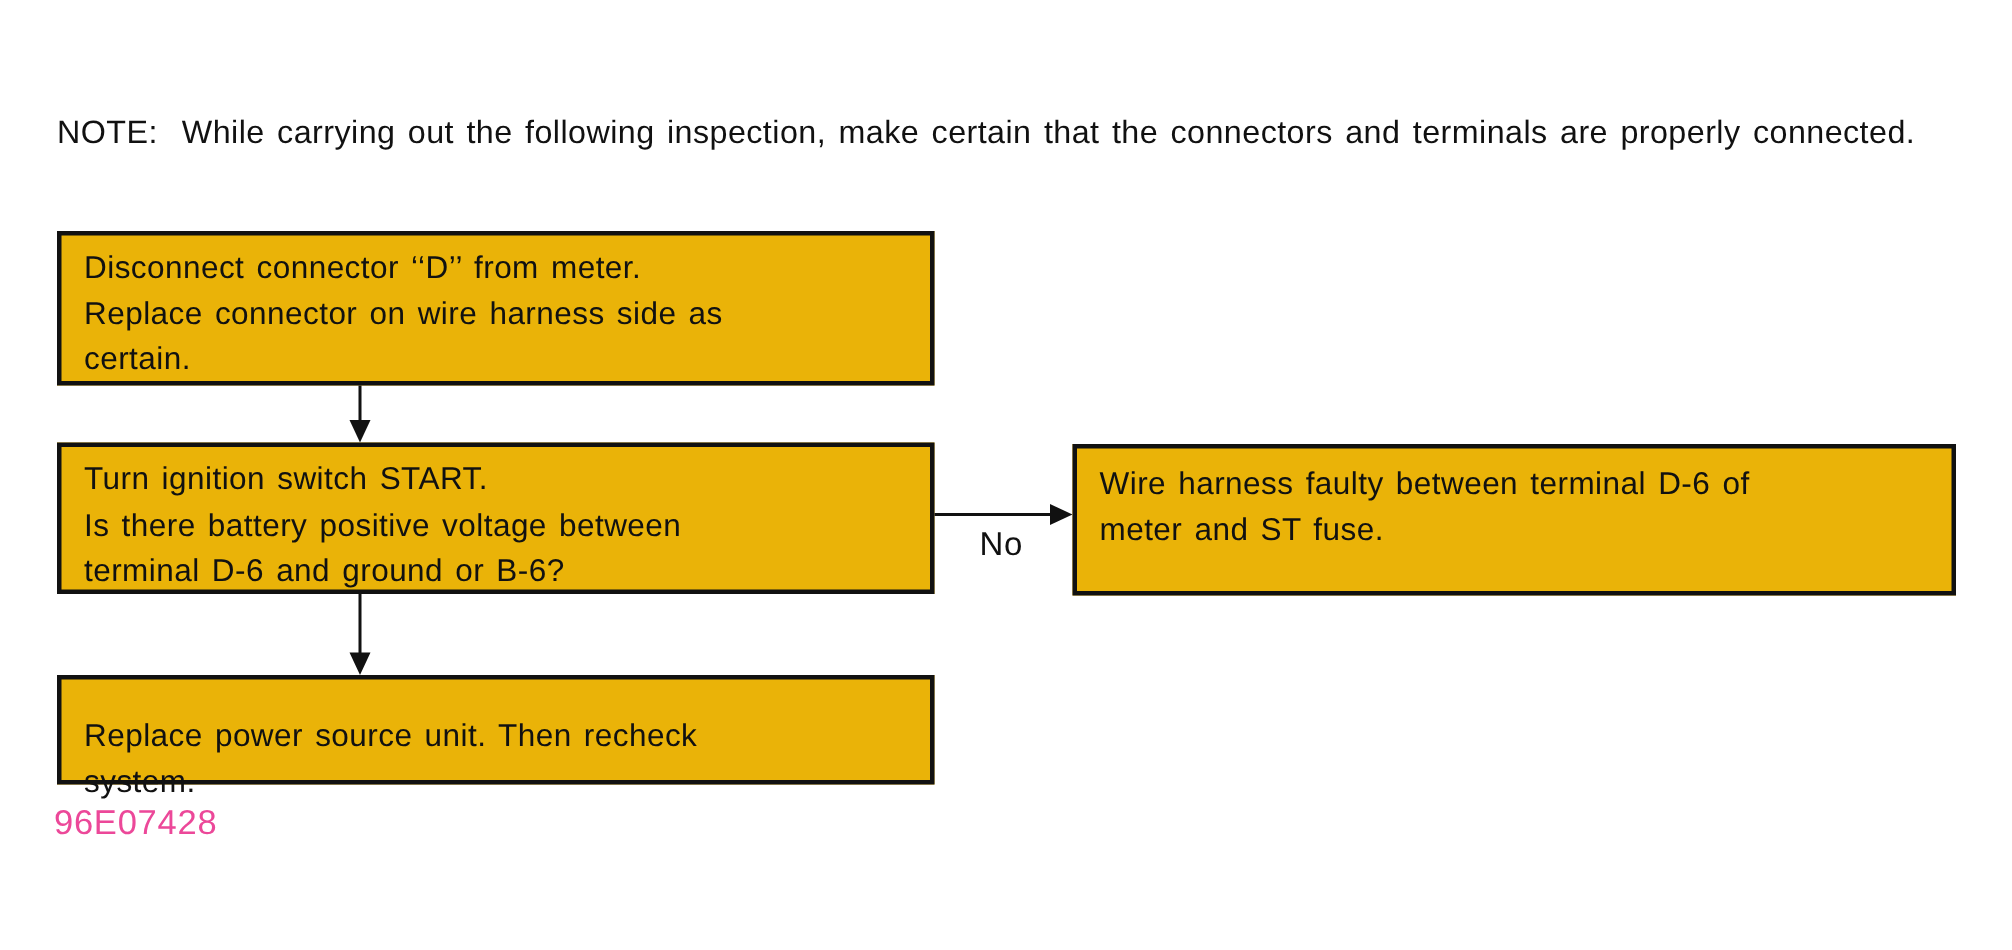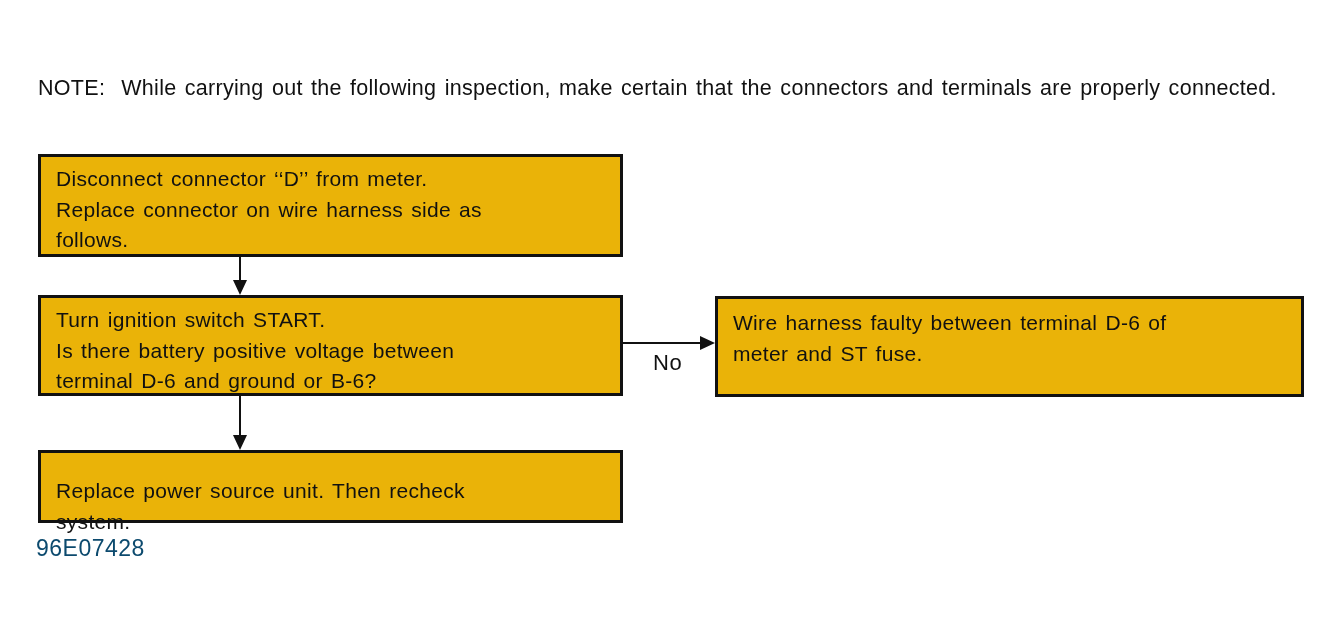--- a/index.html
+++ b/index.html
@@ -76,36 +76,36 @@
     margin-top: 42px;
   }
   .label-no  { left: 653px; top: 308px; }
   .label-yes { left: 256px; top: 410px; }
   .figure-id {
     position: absolute;
     left: 36px;
     top: 535px;
     font-size: 23px;
     letter-spacing: 0.5px;
-    color: #0c4a6e;
+    color: #ec4899;
   }
 </style>
 </head>
 <body>
 
 <div class="page">
 
   <div class="note">
     <span class="note-label">NOTE:</span><span>While carrying out the following inspection, make certain that the connectors and terminals are properly connected.</span>
   </div>
 
   <div class="fbox box-1">
     <div>Disconnect connector ‘‘D’’ from meter.</div>
     <div>Replace connector on wire harness side as</div>
-    <div>follows.</div>
+    <div>certain.</div>
   </div>
 
   <div class="vline" style="left:239px; top:257px; height:26px;"></div>
   <div class="arrowhead-down" style="left:233px; top:280px;"></div>
 
   <div class="fbox box-2">
     <div>Turn ignition switch START.</div>
     <div>Is there battery positive voltage between</div>
     <div>terminal D-6 and ground or B-6?</div>
   </div>

